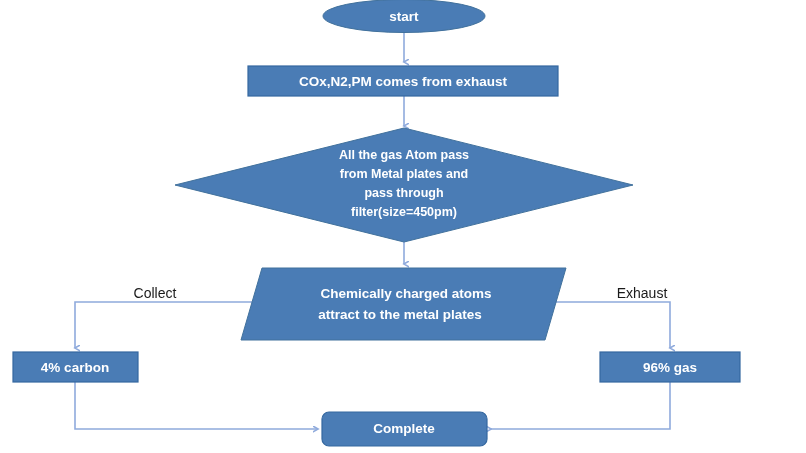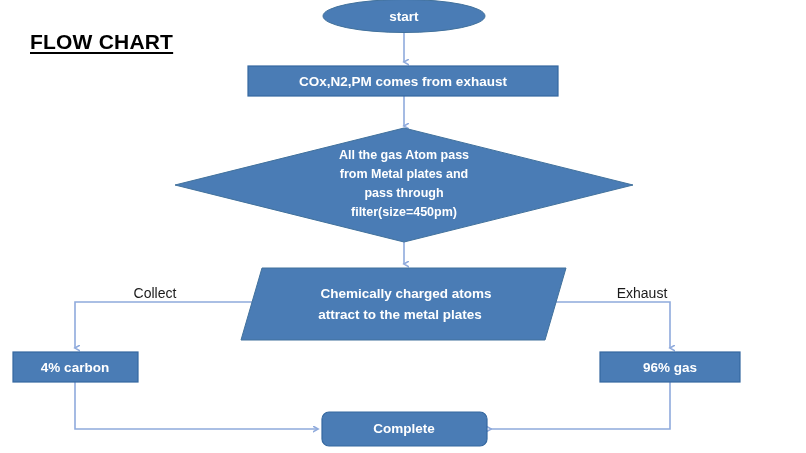--- a/index.html
+++ b/index.html
@@ -72,21 +72,20 @@
     text-underline-offset: 3px;
     letter-spacing: 0.2px;
     white-space: nowrap;
   }
 </style>
 </head>
 <body>
 
 <div id="canvas">
 
-  <div class="title-text">FLOW CHART</div>
 
   <svg id="flow-svg" viewBox="0 0 806 453">
 
     <defs>
       <marker id="arrow-down" markerWidth="7" markerHeight="7" refX="3.2" refY="5.4" orient="auto" markerUnits="userSpaceOnUse">
         <path d="M0,0 L3.2,5.6 L6.4,0" fill="none" stroke="#8faadc" stroke-width="1.5"></path>
       </marker>
       <marker id="arrow-right" markerWidth="7" markerHeight="7" refX="5.4" refY="3.2" orient="auto" markerUnits="userSpaceOnUse">
         <path d="M0,0 L5.6,3.2 L0,6.4" fill="none" stroke="#8faadc" stroke-width="1.5"></path>
       </marker>

